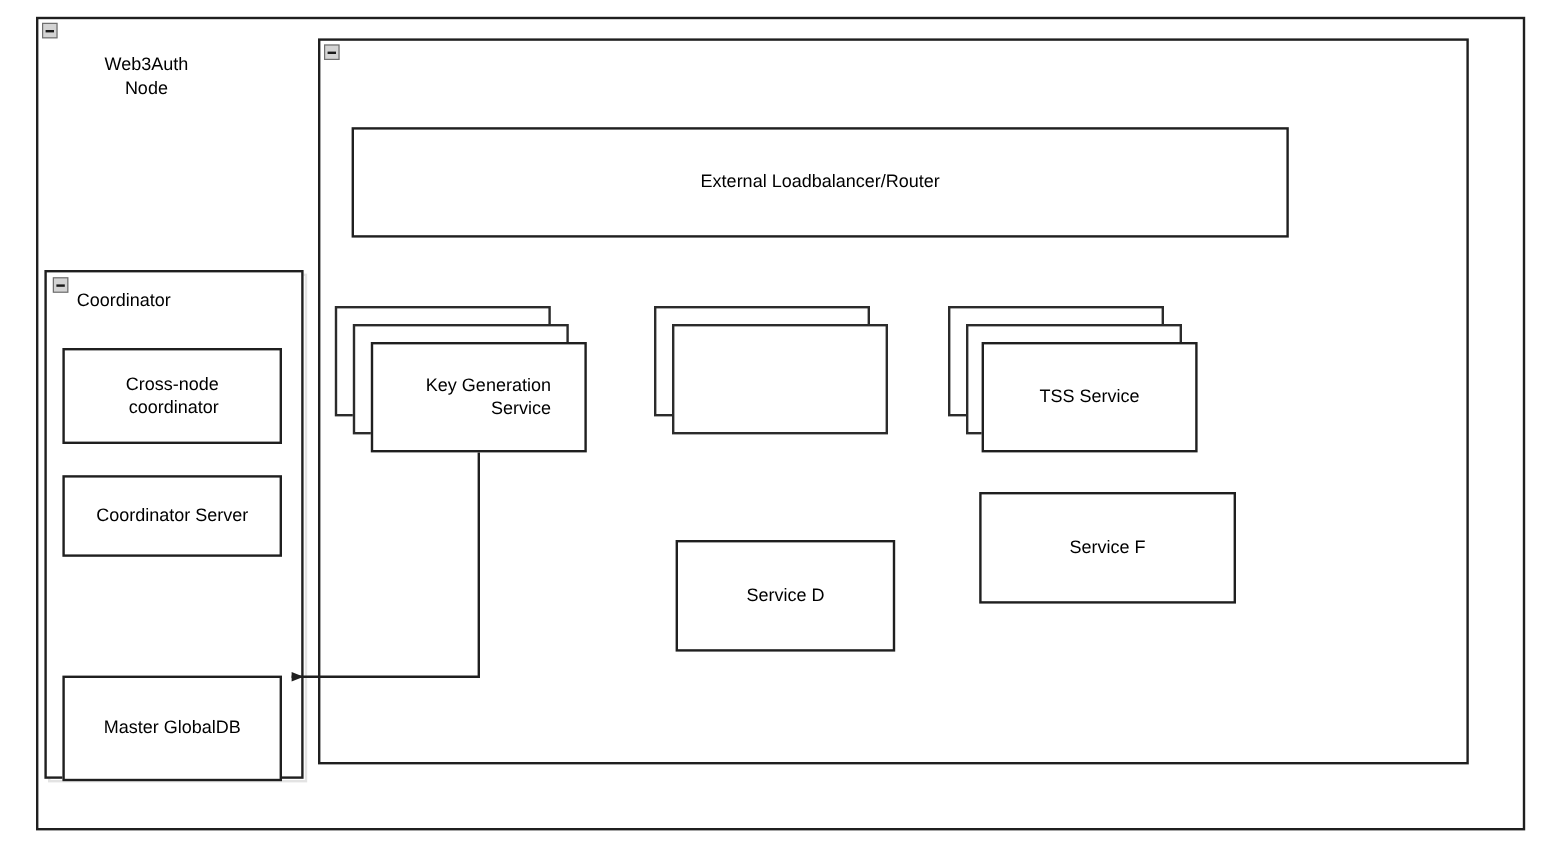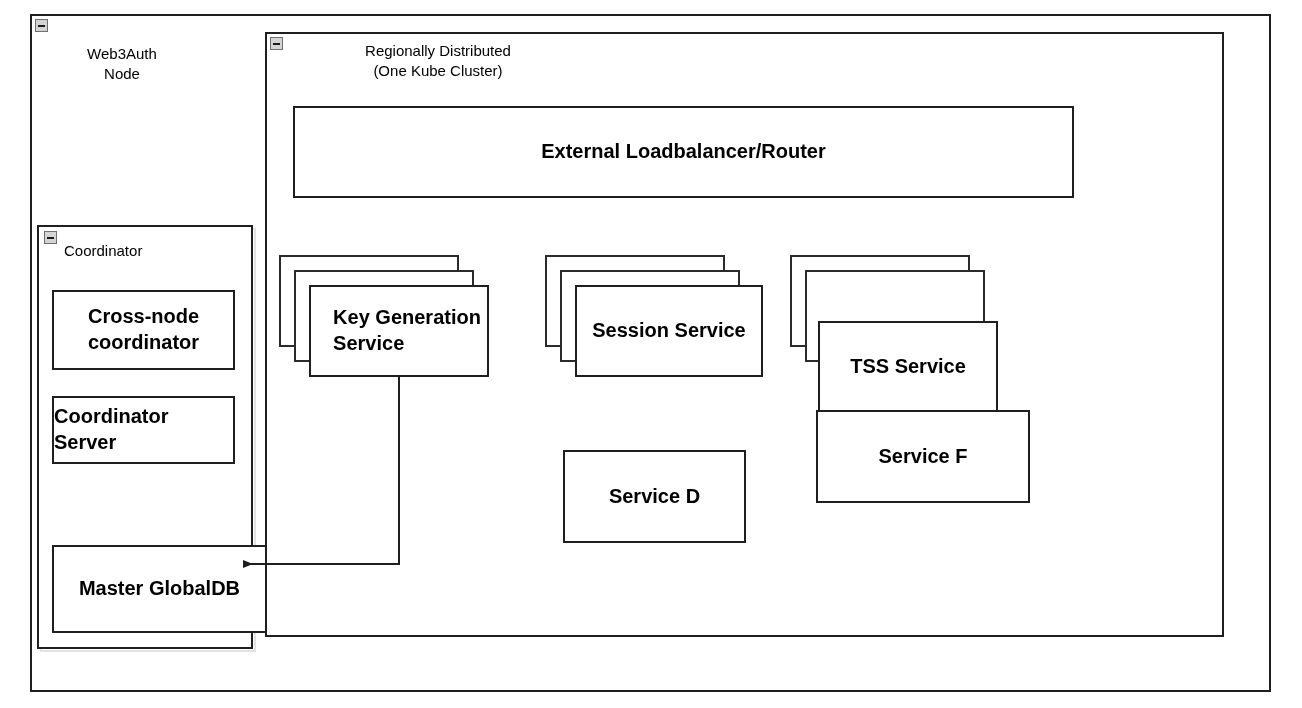--- a/index.html
+++ b/index.html
@@ -28,26 +28,25 @@
     background: #ffffff;
   }
 
   
   .node {
     border: 2px solid #1f1f1f;
     background: #ffffff;
     display: flex;
     align-items: center;
     justify-content: center;
-    text-align: left;
+    text-align: right;
     color: #000000;
-    font-size: 20px;
+    font-size: 15px;
     line-height: 1.28;
     white-space: pre-line;
-    font-weight: bold;
   }
 
   
   .stack-layer {
     border: 2px solid #2b2b2b;
     background: #ffffff;
   }
 
   
   .frame-title {
@@ -105,54 +104,51 @@
 
   <div class="abs frame-title" style="left:52px; top:44px; width:140px;">Web3Auth
 Node</div>
 
   <div class="abs frame" style="left:265px; top:32px; width:959px; height:605px;"></div>
 
   <div class="abs" style="left:270px; top:37px;">
     <div class="collapse-icon"></div>
   </div>
 
-  <div class="abs frame-title" style="left:288px; top:41px; width:300px;">Regionally Distributed
-(One Kube Cluster)</div>
 
   <div class="abs node" style="left:293px; top:106px; width:781px; height:92px;">External Loadbalancer/Router</div>
 
   <div class="abs panel-shadow" style="left:40px; top:228px; width:216px; height:424px;"></div>
 
   <div class="abs frame" style="left:37px; top:225px; width:216px; height:424px;"></div>
 
   <div class="abs" style="left:44px; top:231px;">
     <div class="collapse-icon"></div>
   </div>
 
   <div class="abs frame-title" style="left:64px; top:241px; width:160px; text-align:left;">Coordinator</div>
 
   <div class="abs node" style="left:52px; top:290px; width:183px; height:80px;">Cross-node
 coordinator</div>
 
   <div class="abs node" style="left:52px; top:396px; width:183px; height:68px;">Coordinator Server</div>
 
-  <div class="abs node" style="left:52px; top:545px; width:215px; height:88px;">Master GlobalDB</div>
+  <div class="abs node" style="left:52px; top:563px; width:183px; height:88px;">Master GlobalDB</div>
 
   <div class="abs stack-layer" style="left:279px; top:255px; width:180px; height:92px;"></div>
   <div class="abs stack-layer" style="left:294px; top:270px; width:180px; height:92px;"></div>
   <div class="abs node" style="left:309px; top:285px; width:180px; height:92px;padding-left:16px;">Key Generation
 Service</div>
 
   <div class="abs stack-layer" style="left:545px; top:255px; width:180px; height:92px;"></div>
   <div class="abs stack-layer" style="left:560px; top:270px; width:180px; height:92px;"></div>
-  <div class="abs node" style="left:575px; top:285px; width:188px; height:92px;">Session Service</div>
 
   <div class="abs stack-layer" style="left:790px; top:255px; width:180px; height:92px;"></div>
   <div class="abs stack-layer" style="left:805px; top:270px; width:180px; height:92px;"></div>
-  <div class="abs node" style="left:818px; top:285px; width:180px; height:92px;margin-top:36px;">TSS Service</div>
+  <div class="abs node" style="left:818px; top:285px; width:180px; height:92px;">TSS Service</div>
 
   <div class="abs node" style="left:563px; top:410px; width:183px; height:93px;margin-top:40px;">Service D</div>
 
   <div class="abs node" style="left:816px; top:410px; width:214px; height:93px;">Service F</div>
 
   <svg id="connectors" viewBox="0 0 1302 708">
     <defs>
       <marker id="arrow-left" markerWidth="12" markerHeight="12" refX="10" refY="5" orient="auto" markerUnits="userSpaceOnUse">
         <path d="M 10 1 L 10 9 L 0 5 z" fill="#1f1f1f"></path>
       </marker>

